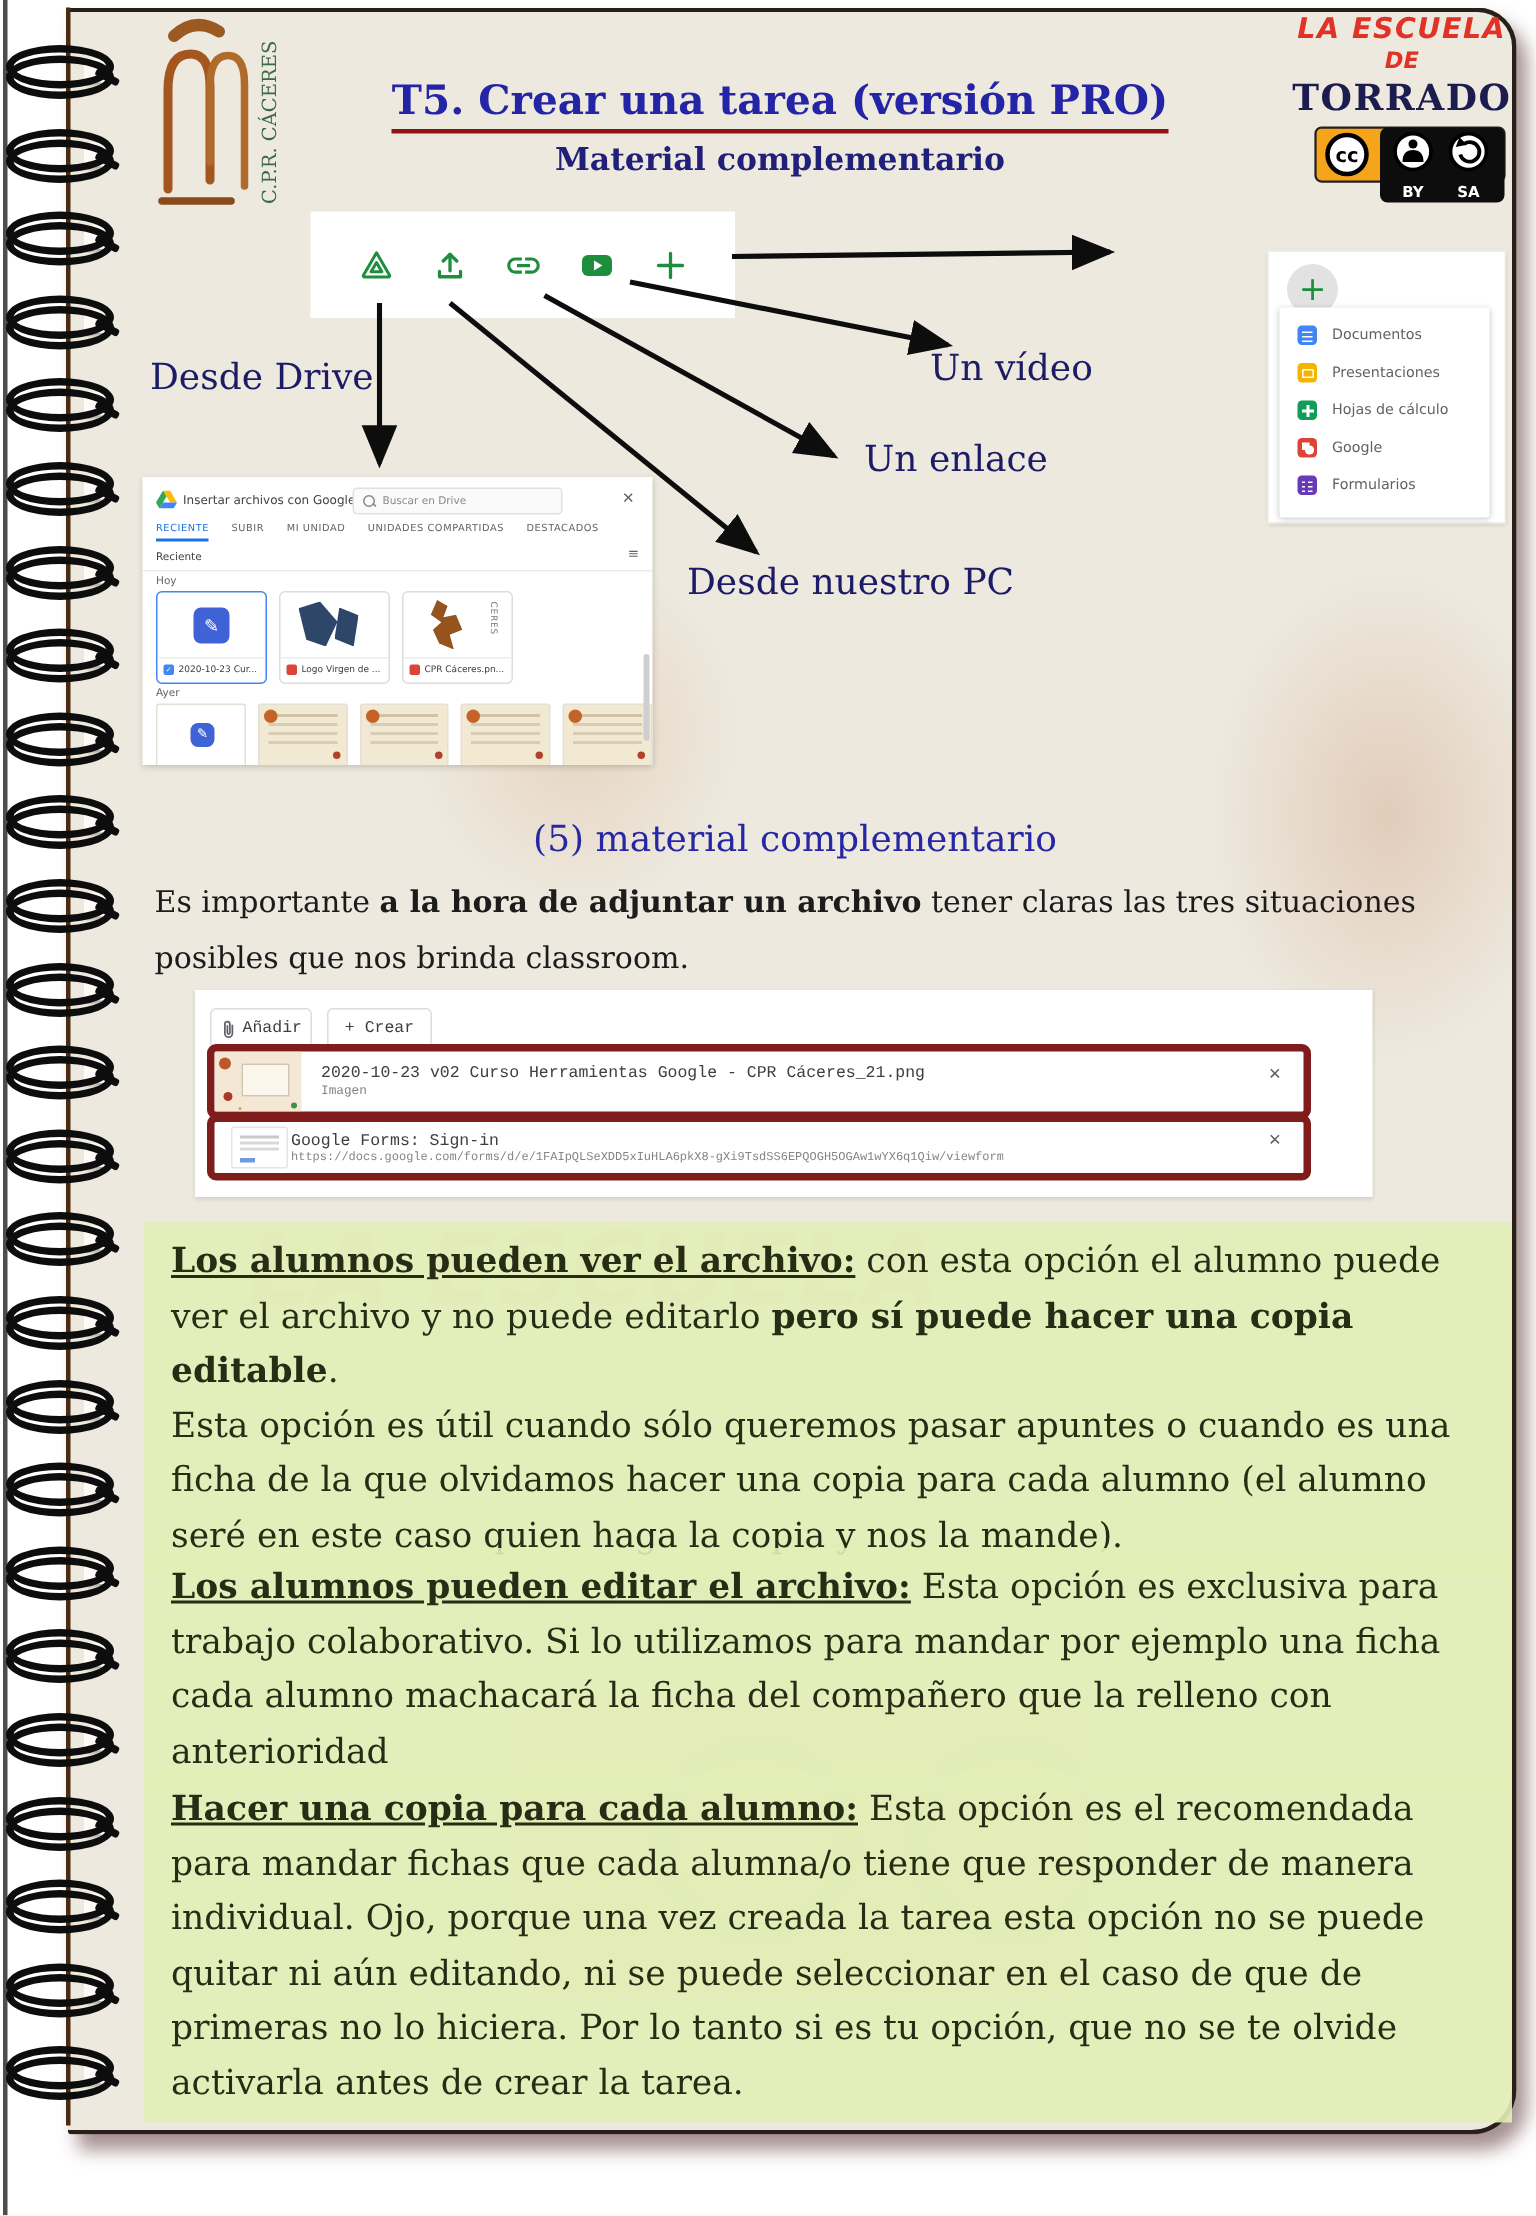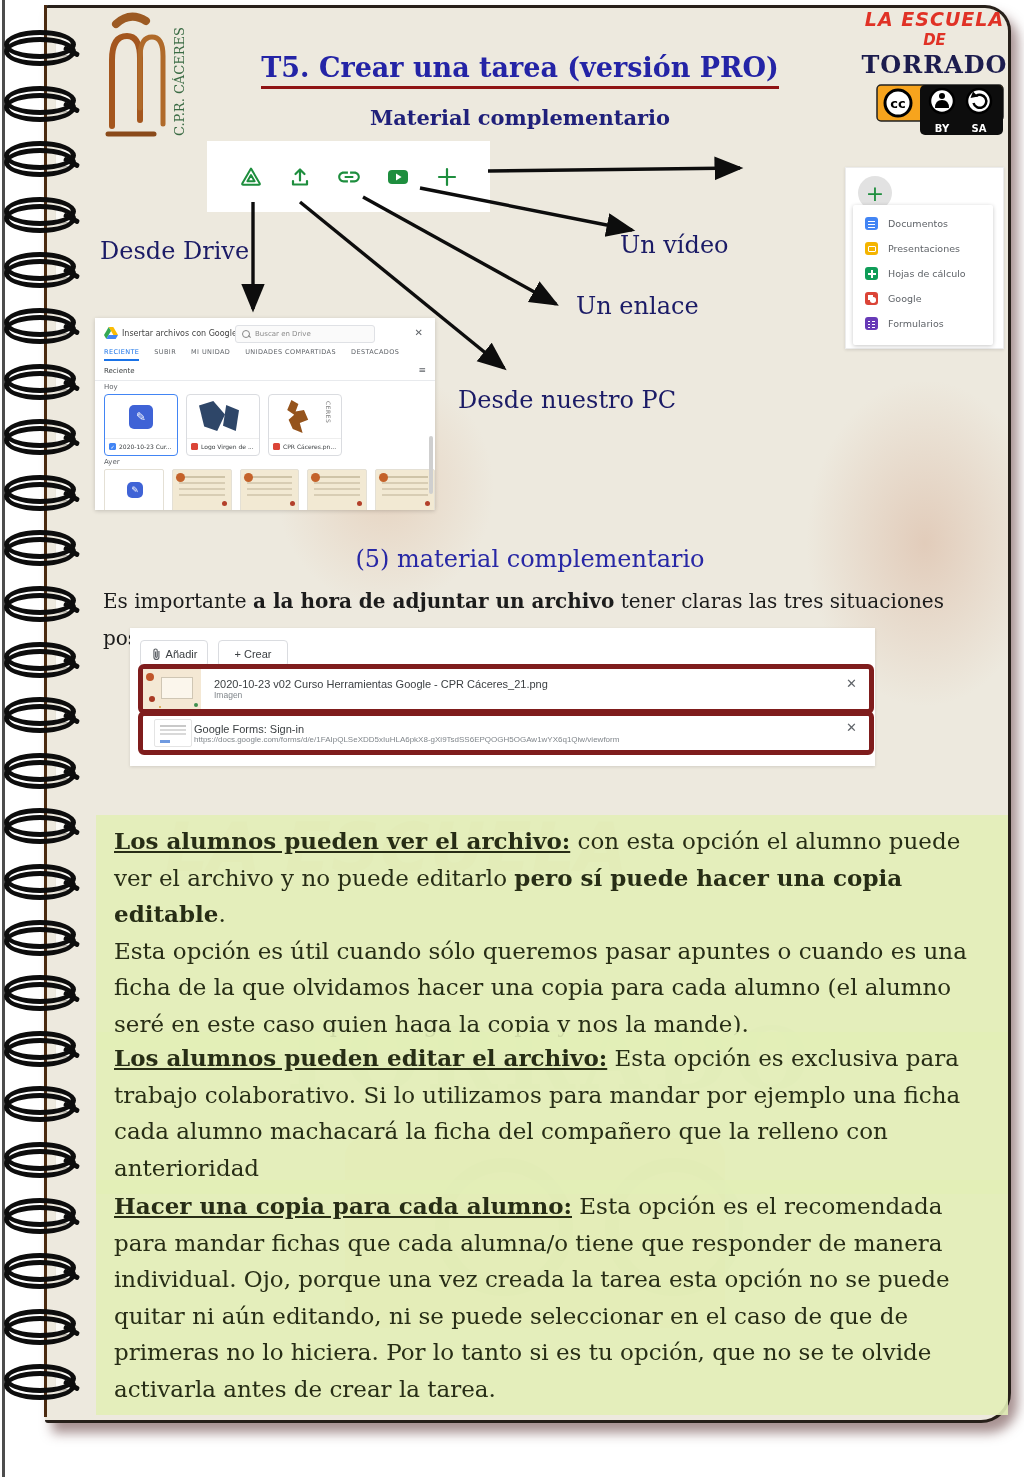--- a/index.html
+++ b/index.html
@@ -78,22 +78,22 @@
   .brown-blob{position:absolute;left:14px;top:5px;width:28px;height:33px;background:#95541d;
               clip-path:polygon(30% 0,55% 12%,45% 35%,75% 30%,90% 60%,60% 70%,70% 100%,35% 88%,20% 60%,40% 45%,15% 30%);}
   .ceres{position:absolute;right:9px;top:6px;font-size:6px;color:#7a7a7a;writing-mode:vertical-rl;letter-spacing:.5px;}
   .slide-thumb{width:64px;height:44px;border:1px solid #e4e0d5;border-radius:2px;background:#f2e9d3;position:relative;overflow:hidden;}
   .slide-thumb::before{content:"";position:absolute;left:6px;top:6px;right:6px;height:2px;background:#cfc4a8;box-shadow:0 6px 0 #d8cdb4,0 12px 0 #d8cdb4,0 18px 0 #d8cdb4;}
   .slide-thumb::after{content:"";position:absolute;left:3px;top:3px;width:9px;height:9px;border-radius:50%;background:#c4622a;box-shadow:44px 26px 0 -2px #b3402a;}
   .slide-thumb.t-doc{background:#fff;}
   .slide-thumb.t-doc::before,.slide-thumb.t-doc::after{display:none;}
   .dlg-scroll{position:absolute;right:2px;top:118px;width:4px;height:58px;background:#cfcfcf;border-radius:2px;}
   
-  .attach-card{position:absolute;left:130px;top:628px;width:745px;height:138px;background:#fff;z-index:3;
-               font-family:Liberation Sans, sans-serif;box-shadow:0 1px 3px rgba(0,0,0,.12);}
+  .attach-card{position:absolute;left:130px;top:660px;width:745px;height:138px;background:#fff;z-index:3;
+               font-family:Liberation Mono, monospace;box-shadow:0 1px 3px rgba(0,0,0,.12);padding-left:40px;}
   .att-btn{position:absolute;top:12px;height:25px;border:1px solid #dadce0;border-radius:4px;background:#fff;
            display:flex;align-items:center;justify-content:center;gap:5px;font-size:11px;color:#3c4043;}
   .att-row{position:absolute;left:8px;width:726px;border:5px solid #7f1d1d;border-radius:6px;background:#fff;
            display:flex;align-items:center;overflow:hidden;}
   .att-title{font-size:11px;color:#3c4043;white-space:nowrap;overflow:hidden;}
   .att-sub{font-size:8.5px;color:#80868b;white-space:nowrap;overflow:hidden;}
   .att-x{position:absolute;font-size:13px;color:#5f6368;z-index:4;}
   .thumb1{width:58px;height:100%;background:#f4e8d4;position:relative;flex:0 0 58px;}
   .thumb1::before{content:"";position:absolute;left:18px;top:8px;width:30px;height:20px;background:#fbf6ec;border:1px solid #cfc6b4;}
   .thumb1::after{content:"";position:absolute;left:3px;top:4px;width:8px;height:8px;border-radius:50%;background:#c0562b;
@@ -106,21 +106,21 @@
   .dd-item.hl{background:#e9e9e9;}
   
   .gblock{position:absolute;left:96px;width:912px;background:rgba(226,238,183,.9);z-index:3;
           color:var(--block_text,#272d15);font-size:23px;line-height:36.5px;padding:8px 18px;box-sizing:border-box;white-space:pre-wrap;}
   .seg-b{font-weight:bold;}
   .seg-u{text-decoration:underline;}
   
   .title-wrap{position:absolute;left:210px;top:52px;width:620px;text-align:center;z-index:3;}
   .title-line{display:inline-block;color:var(--title_blue,#2424a6);font-size:27px;font-weight:bold;
               border-bottom:3px solid var(--underline_red,#8f1414);padding-bottom:3px;}
-  .subtitle{color:#20207a;font-size:21px;font-weight:bold;margin-top:16px;text-align:center;}
+  .subtitle{color:#20207a;font-size:21px;font-weight:bold;margin-top:4px;text-align:center;}
   .brand{position:absolute;left:852px;top:8px;width:165px;z-index:3;text-align:center;
          font-family:"DejaVu Sans","Liberation Sans",sans-serif;}
   .brand .l1{color:var(--brand_red,#e03226);font-size:19px;font-weight:bold;font-style:italic;letter-spacing:1px;}
   .brand .l2{color:var(--brand_red,#e03226);font-size:15px;font-weight:bold;font-style:italic;margin-top:1px;}
   .brand .l3{color:var(--brand_navy,#1c1c4e);font-size:24px;font-weight:bold;letter-spacing:1px;
              font-family:"DejaVu Serif","Liberation Serif",serif;margin-top:1px;}
   .section-head{position:absolute;left:230px;top:545px;width:600px;text-align:center;z-index:3;
                 color:#2727a5;font-size:24px;}
   .intro{position:absolute;left:103px;top:583px;width:884px;z-index:3;color:#1c1c1c;font-size:20px;line-height:37px;}
 </style>
@@ -365,21 +365,21 @@
     <line x1="363" y1="197" x2="556" y2="304" stroke="#0d0d0d" stroke-width="3.4" marker-end="url(#ah)"></line>
     <line x1="300" y1="202" x2="504" y2="368" stroke="#0d0d0d" stroke-width="3.4" marker-end="url(#ah)"></line>
     <line x1="253" y1="202" x2="253" y2="309" stroke="#0d0d0d" stroke-width="3.4" marker-end="url(#ah)"></line>
   </svg>
 
   <div class="navy-label" style="left:100px;top:236px;">Desde Drive</div>
   <div class="navy-label" style="left:748px;top:141px;">
   </div>
   <div class="navy-label" style="left:620px;top:230px;">Un vídeo</div>
   <div class="navy-label" style="left:576px;top:291px;">Un enlace</div>
-  <div class="navy-label" style="left:458px;top:373px;margin-top:12px;">Desde nuestro PC</div>
+  <div class="navy-label" style="left:458px;top:373px;">Desde nuestro PC</div>
 
   <div class="create-menu">
     <div class="plus-circle">+</div>
     <div class="cm-panel" id="cm-list">
         <div class="cm-item">
           <span class="cm-ico cm-doc" style="background: rgb(66, 133, 244);"></span>
           <span>Documentos</span>
         </div>
         <div class="cm-item">
           <span class="cm-ico cm-slide" style="background: rgb(244, 180, 0);"></span>

